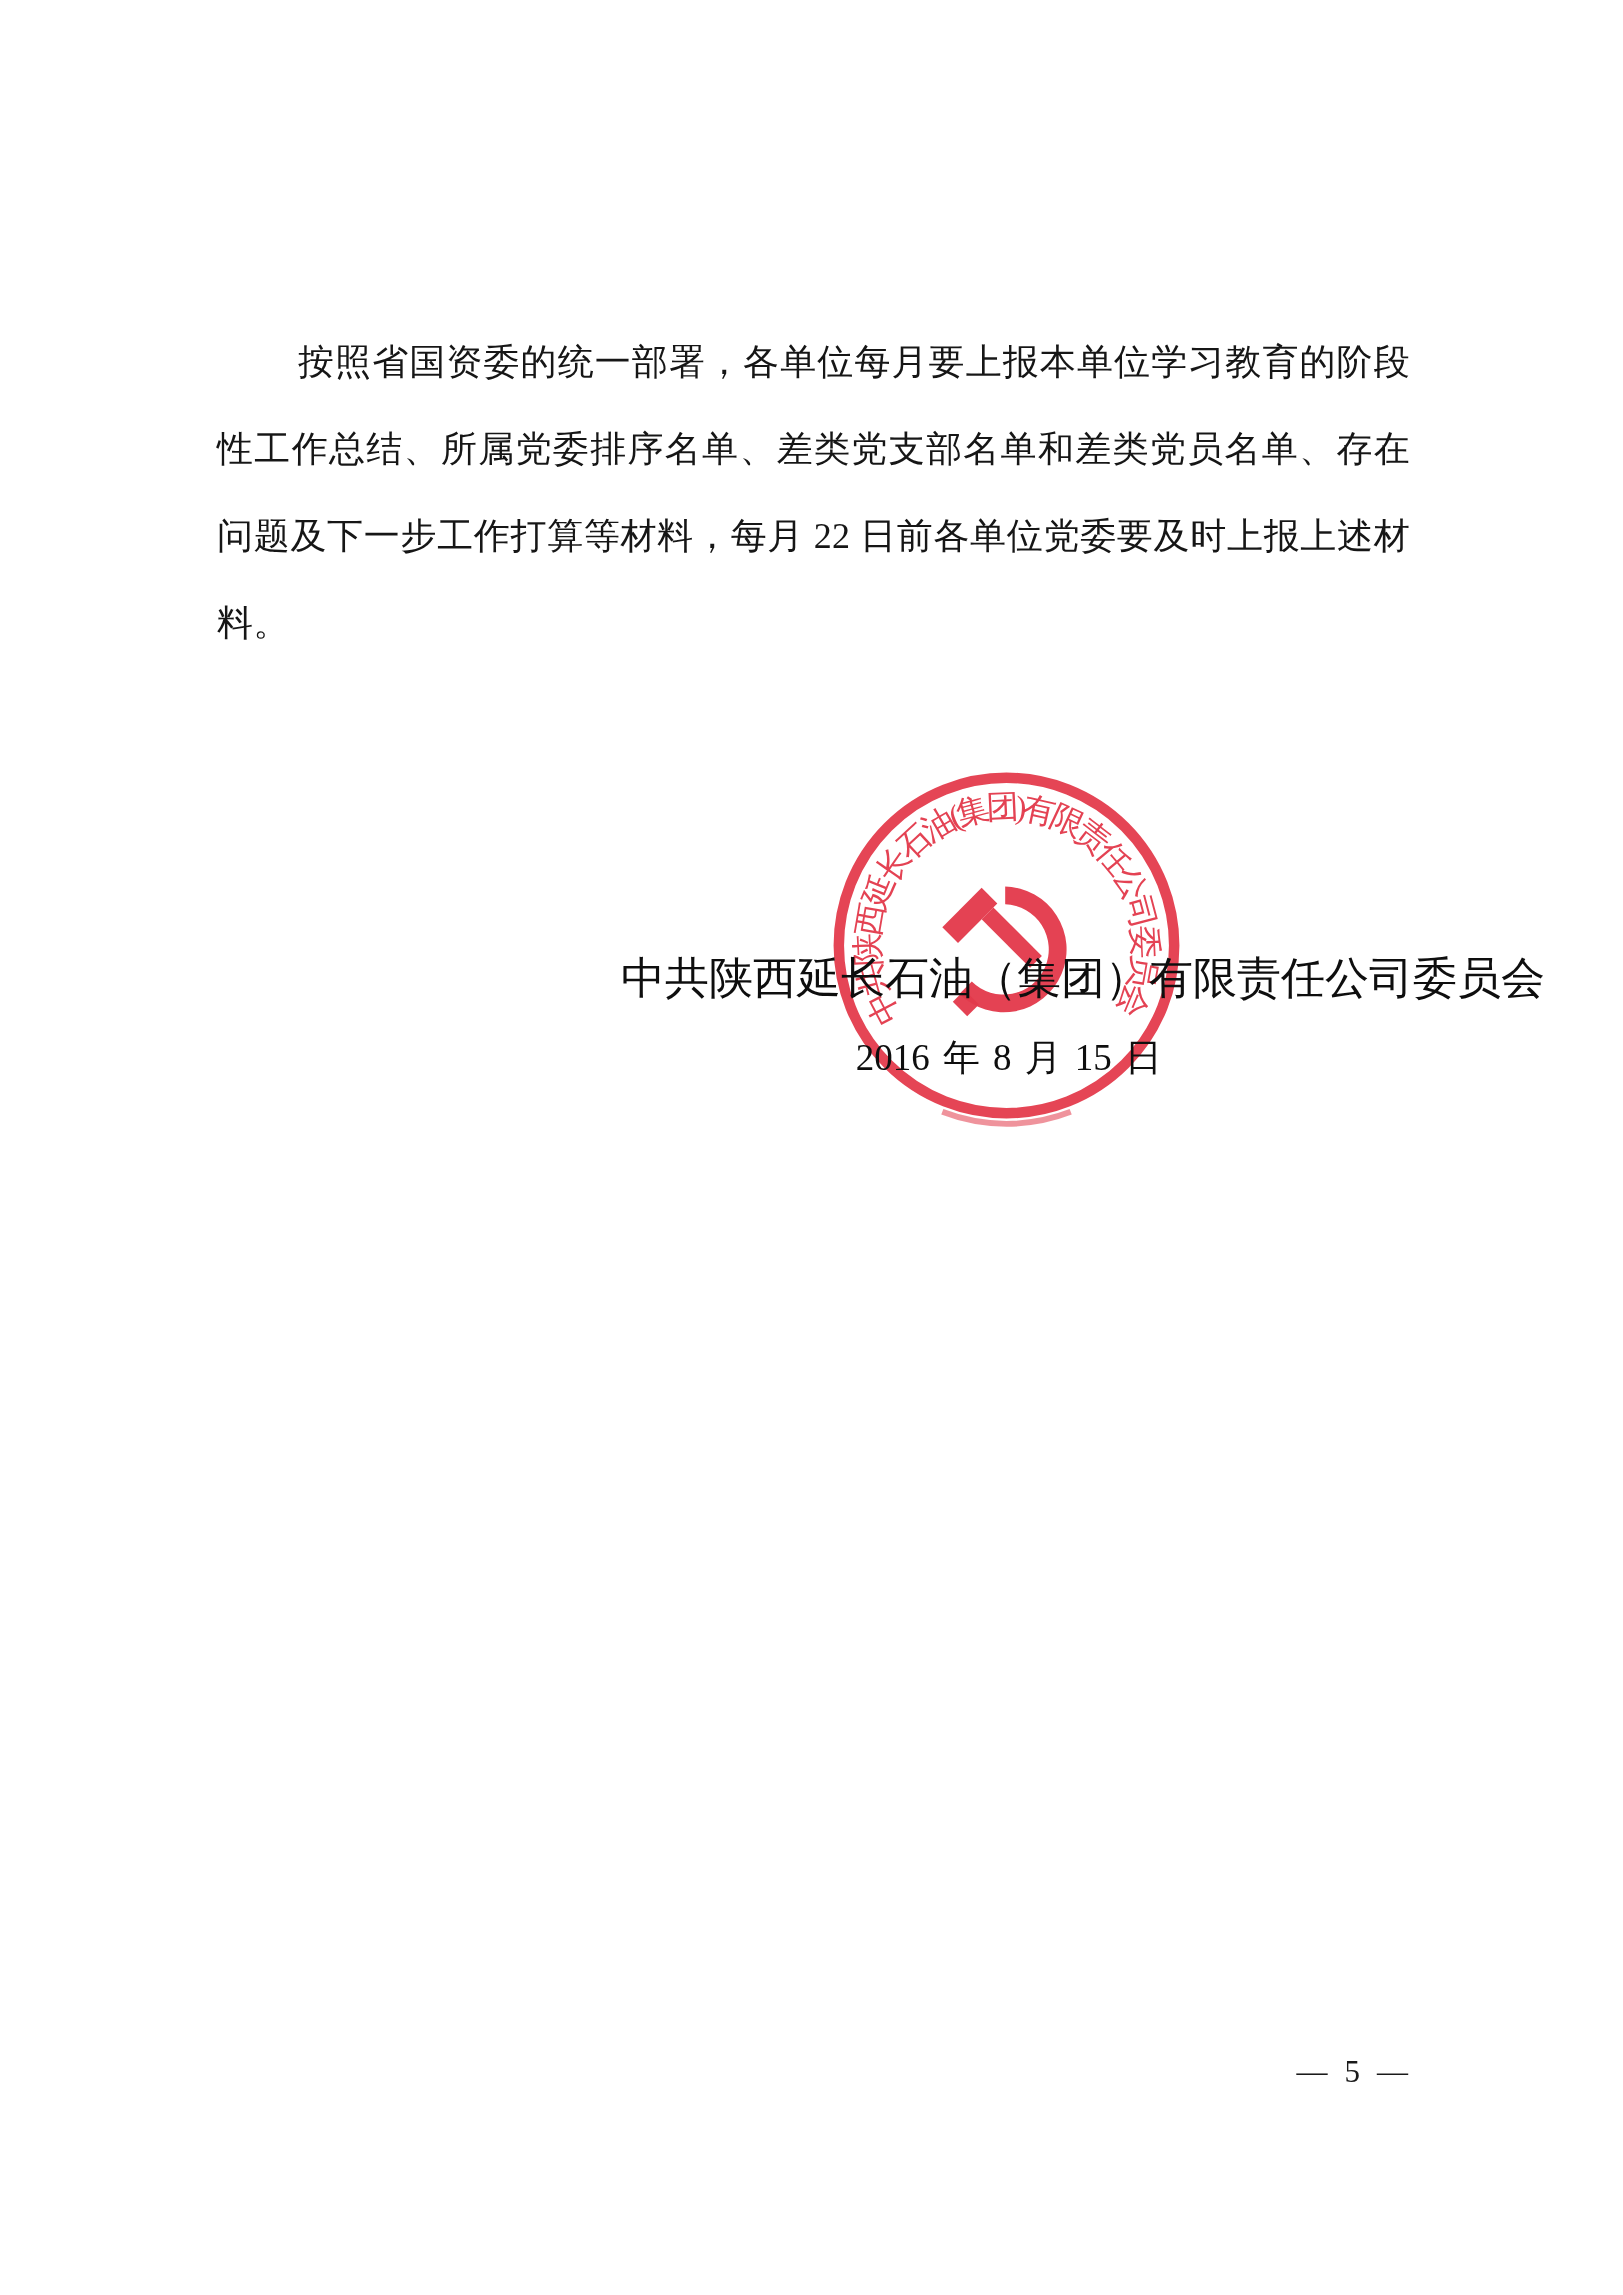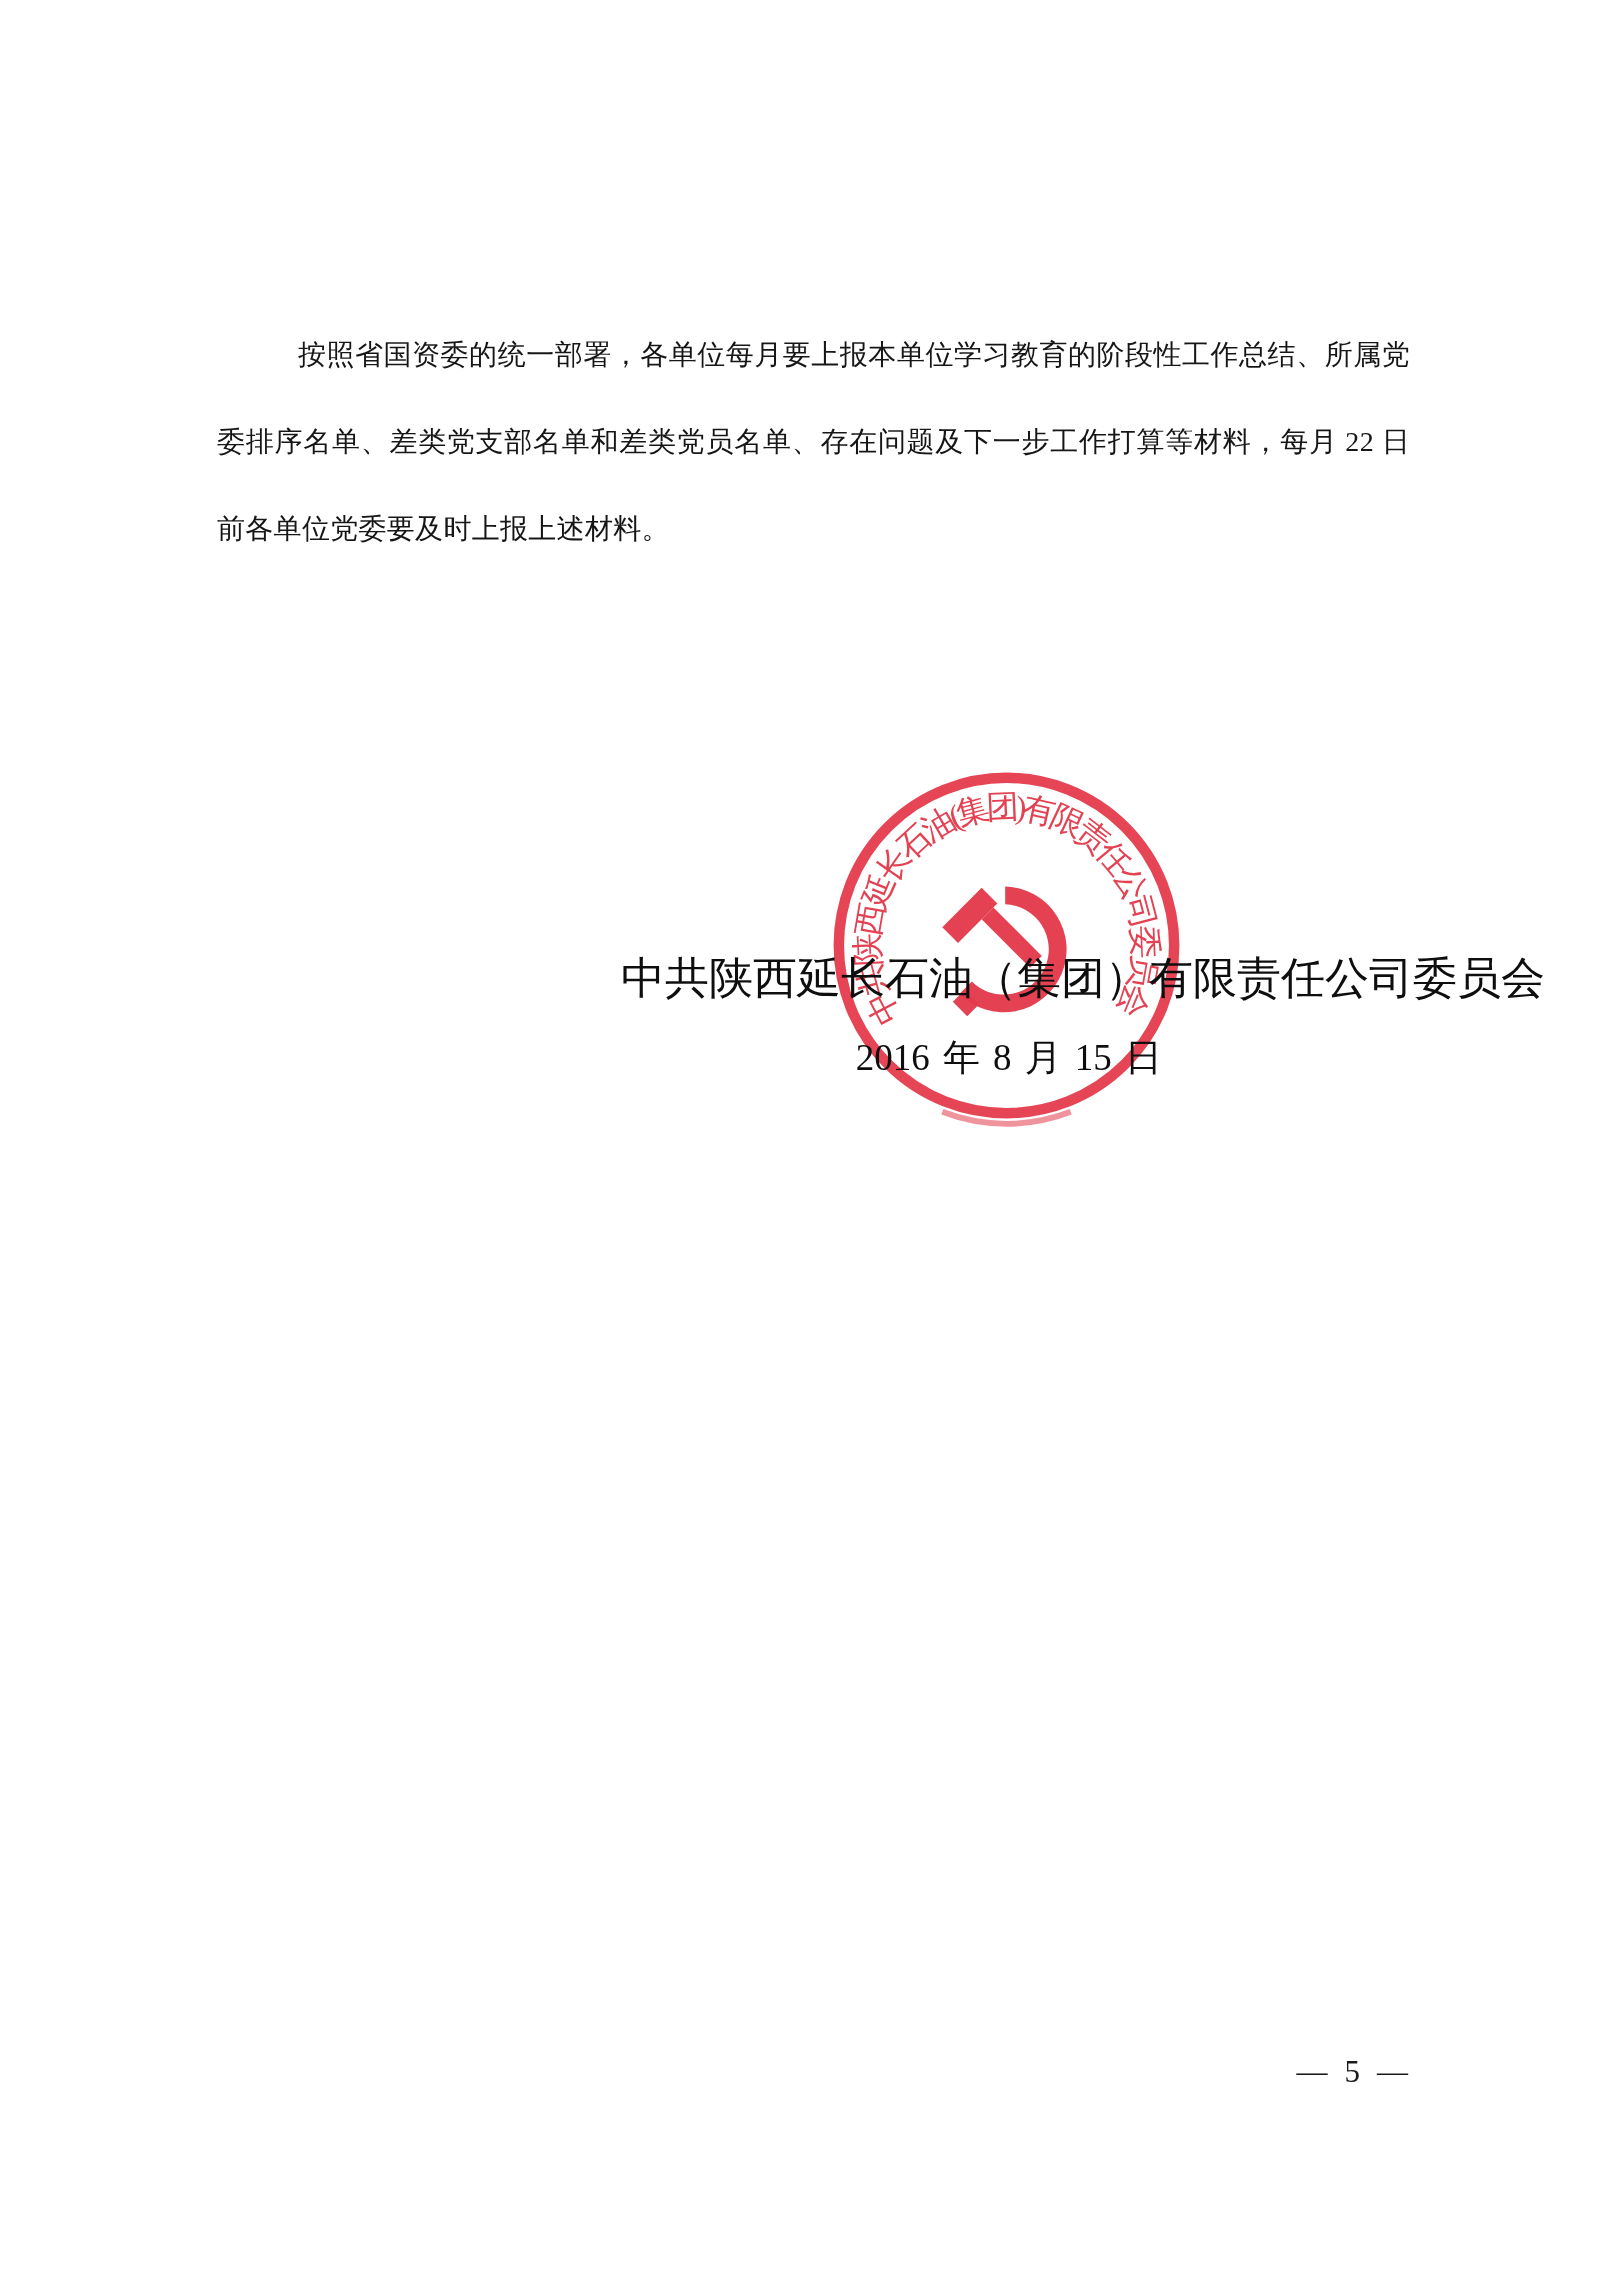--- a/index.html
+++ b/index.html
@@ -14,21 +14,21 @@
     background: #ffffff;
     overflow: hidden;
     font-family: "Liberation Serif", "DejaVu Serif", serif;
     color: #151515;
   }
   .body-paragraph {
     position: absolute;
     left: 217px;
     top: 283px;
     width: 1193px;
-    font-size: 28px;
+    font-size: 36px;
     line-height: 87px;
     letter-spacing: 0.3px;
     text-align: justify;
     text-indent: 81px;
     color: #161616;
   }
   .seal {
     position: absolute;
     left: 810px;
     top: 749px;

